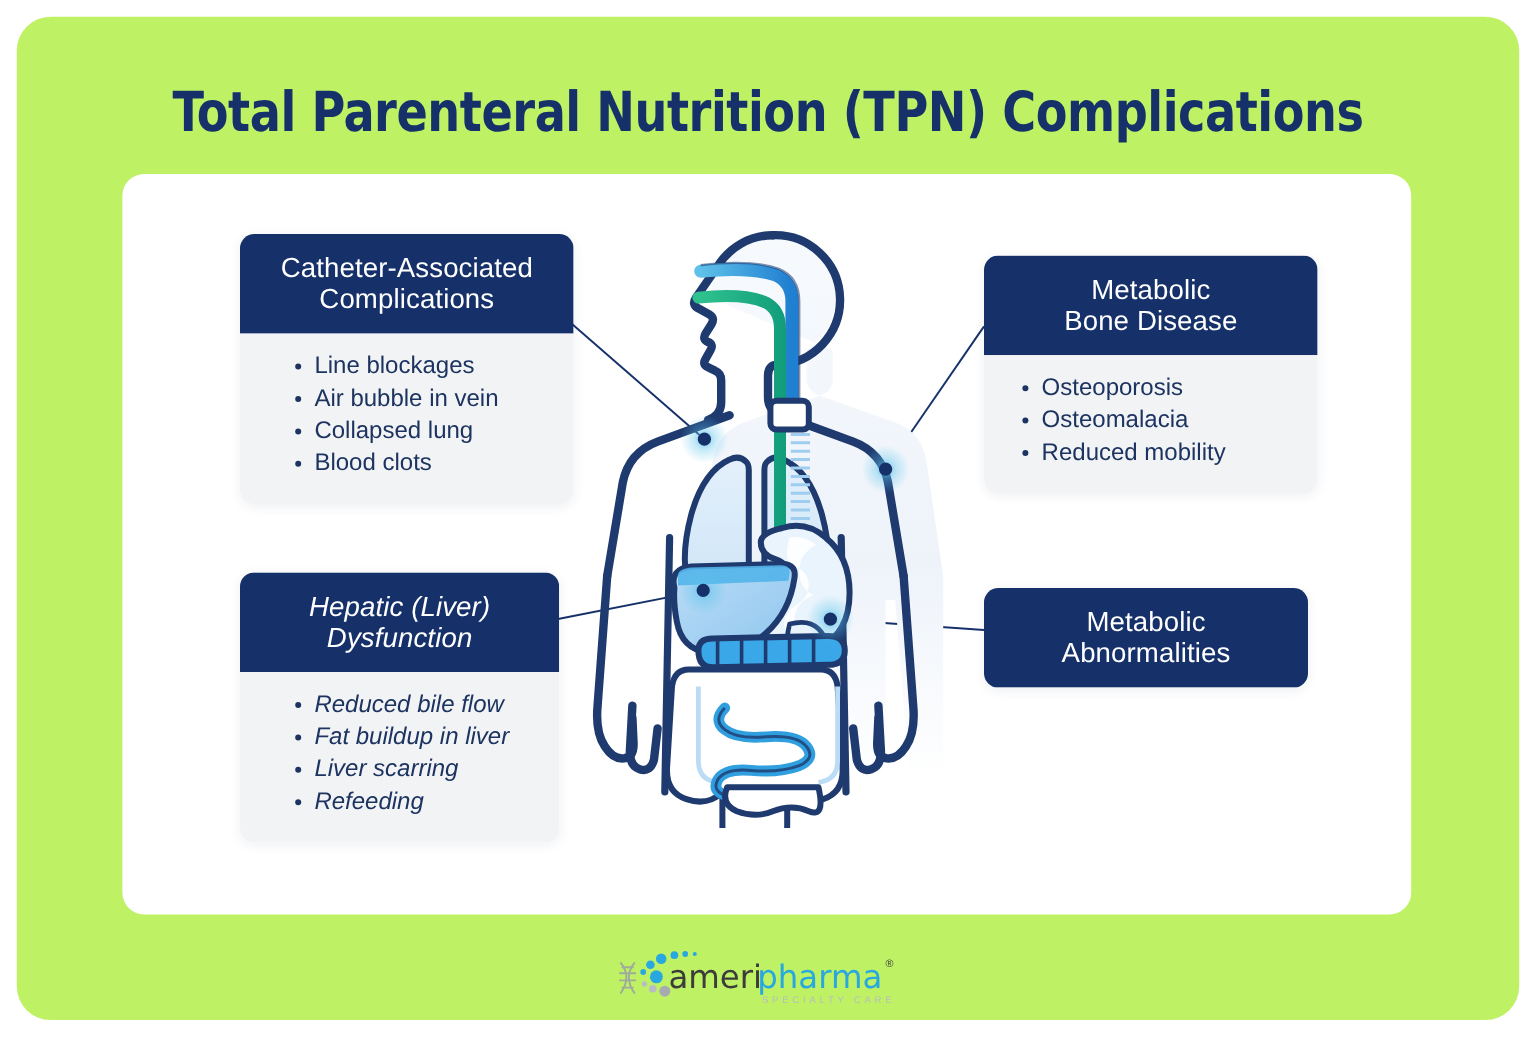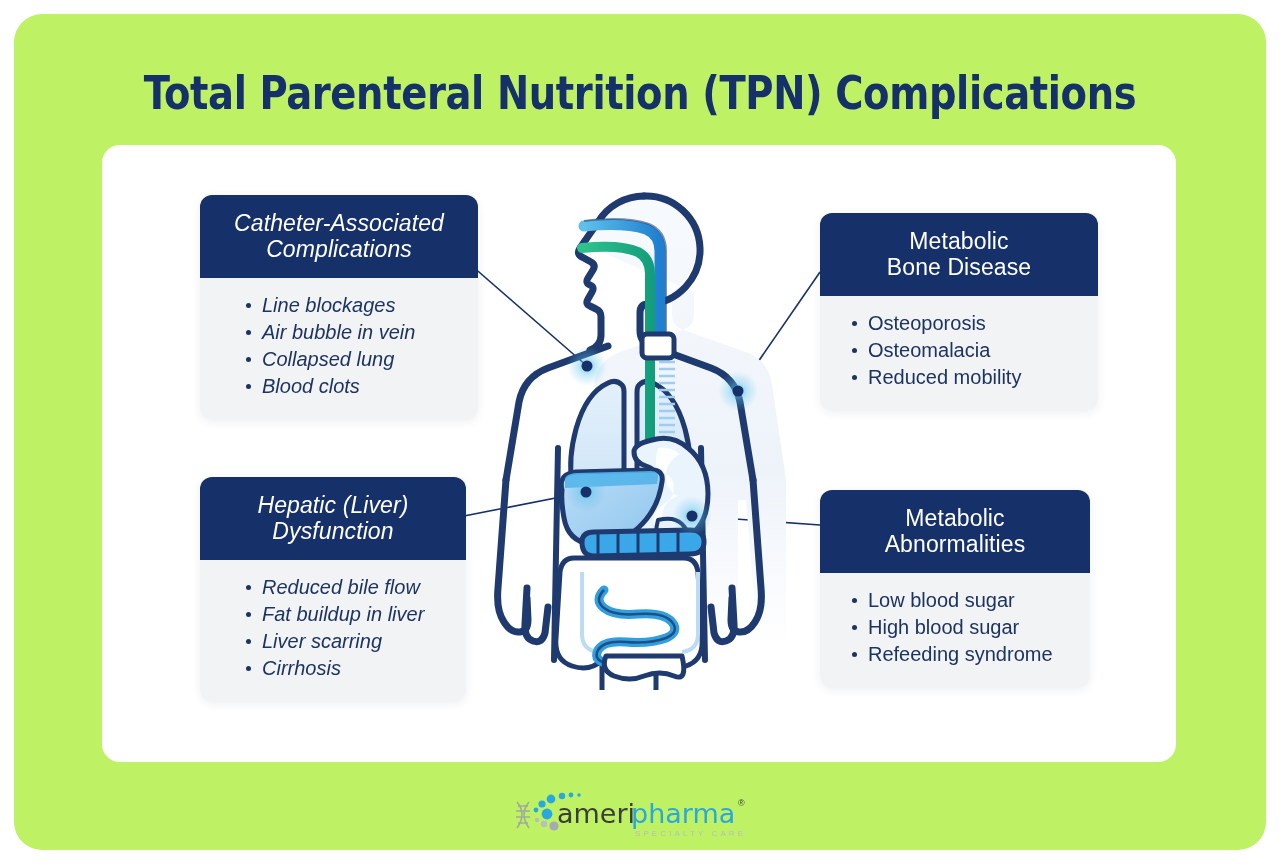--- a/index.html
+++ b/index.html
@@ -66,21 +66,21 @@
     white-space:nowrap;
   }
   .card li:before{
     content:"";position:absolute;left:2px;top:11px;
     width:5px;height:5px;border-radius:50%;
     background:#1d3461;
   }
   .card.left  .bd{padding-left:44px;}
   .card.right .bd{padding-left:30px;}
 
-  #card-catheter{left:186px;top:181px;width:278px;font-style:italic;}
+  #card-catheter{left:186px;top:181px;width:278px;}
   #card-hepatic {left:186px;top:463px;width:266px;font-style:italic;}
   #card-bone    {left:806px;top:199px;width:278px;}
   #card-abnorm  {left:806px;top:476px;width:270px;}
 
   
   .logo{position:absolute;left:0;top:776px;width:1252px;}
   .logo svg{display:block;margin:0 auto;}
 </style>
 </head>
 <body>
@@ -222,21 +222,21 @@
   <div class="card left" id="card-hepatic">
     <div class="hd">
       <span>Hepatic (Liver)</span><br>
       <span>Dysfunction</span>
     </div>
     <div class="bd">
       <ul>
         <li>Reduced bile flow</li>
         <li>Fat buildup in liver</li>
         <li>Liver scarring</li>
-        <li>Cirrhosis</li>
+        <li>Refeeding</li>
       </ul>
     </div>
   </div>
 
   <div class="card right" id="card-bone">
     <div class="hd">
       <span>Metabolic</span><br>
       <span>Bone Disease</span>
     </div>
     <div class="bd">
@@ -245,27 +245,20 @@
         <li>Osteomalacia</li>
         <li>Reduced mobility</li>
       </ul>
     </div>
   </div>
 
   <div class="card right" id="card-abnorm">
     <div class="hd">
       <span>Metabolic</span><br>
       <span>Abnormalities</span>
-    </div>
-    <div class="bd">
-      <ul>
-        <li>Low blood sugar</li>
-        <li>High blood sugar</li>
-        <li>Refeeding syndrome</li>
-      </ul>
     </div>
   </div>
 
   <div class="logo">
     <svg width="262" height="52" viewBox="0 0 262 52">
       <g stroke="#9aa0a6" stroke-width="1.6" fill="none" opacity="0.85">
         <path d="M8 12 q10 12 0 26"></path>
         <path d="M20 12 q-10 12 0 26"></path>
         <path d="M9 16 l10 0 M7 21 l14 0 M7 27 l14 0 M9 33 l10 0"></path>
       </g>

